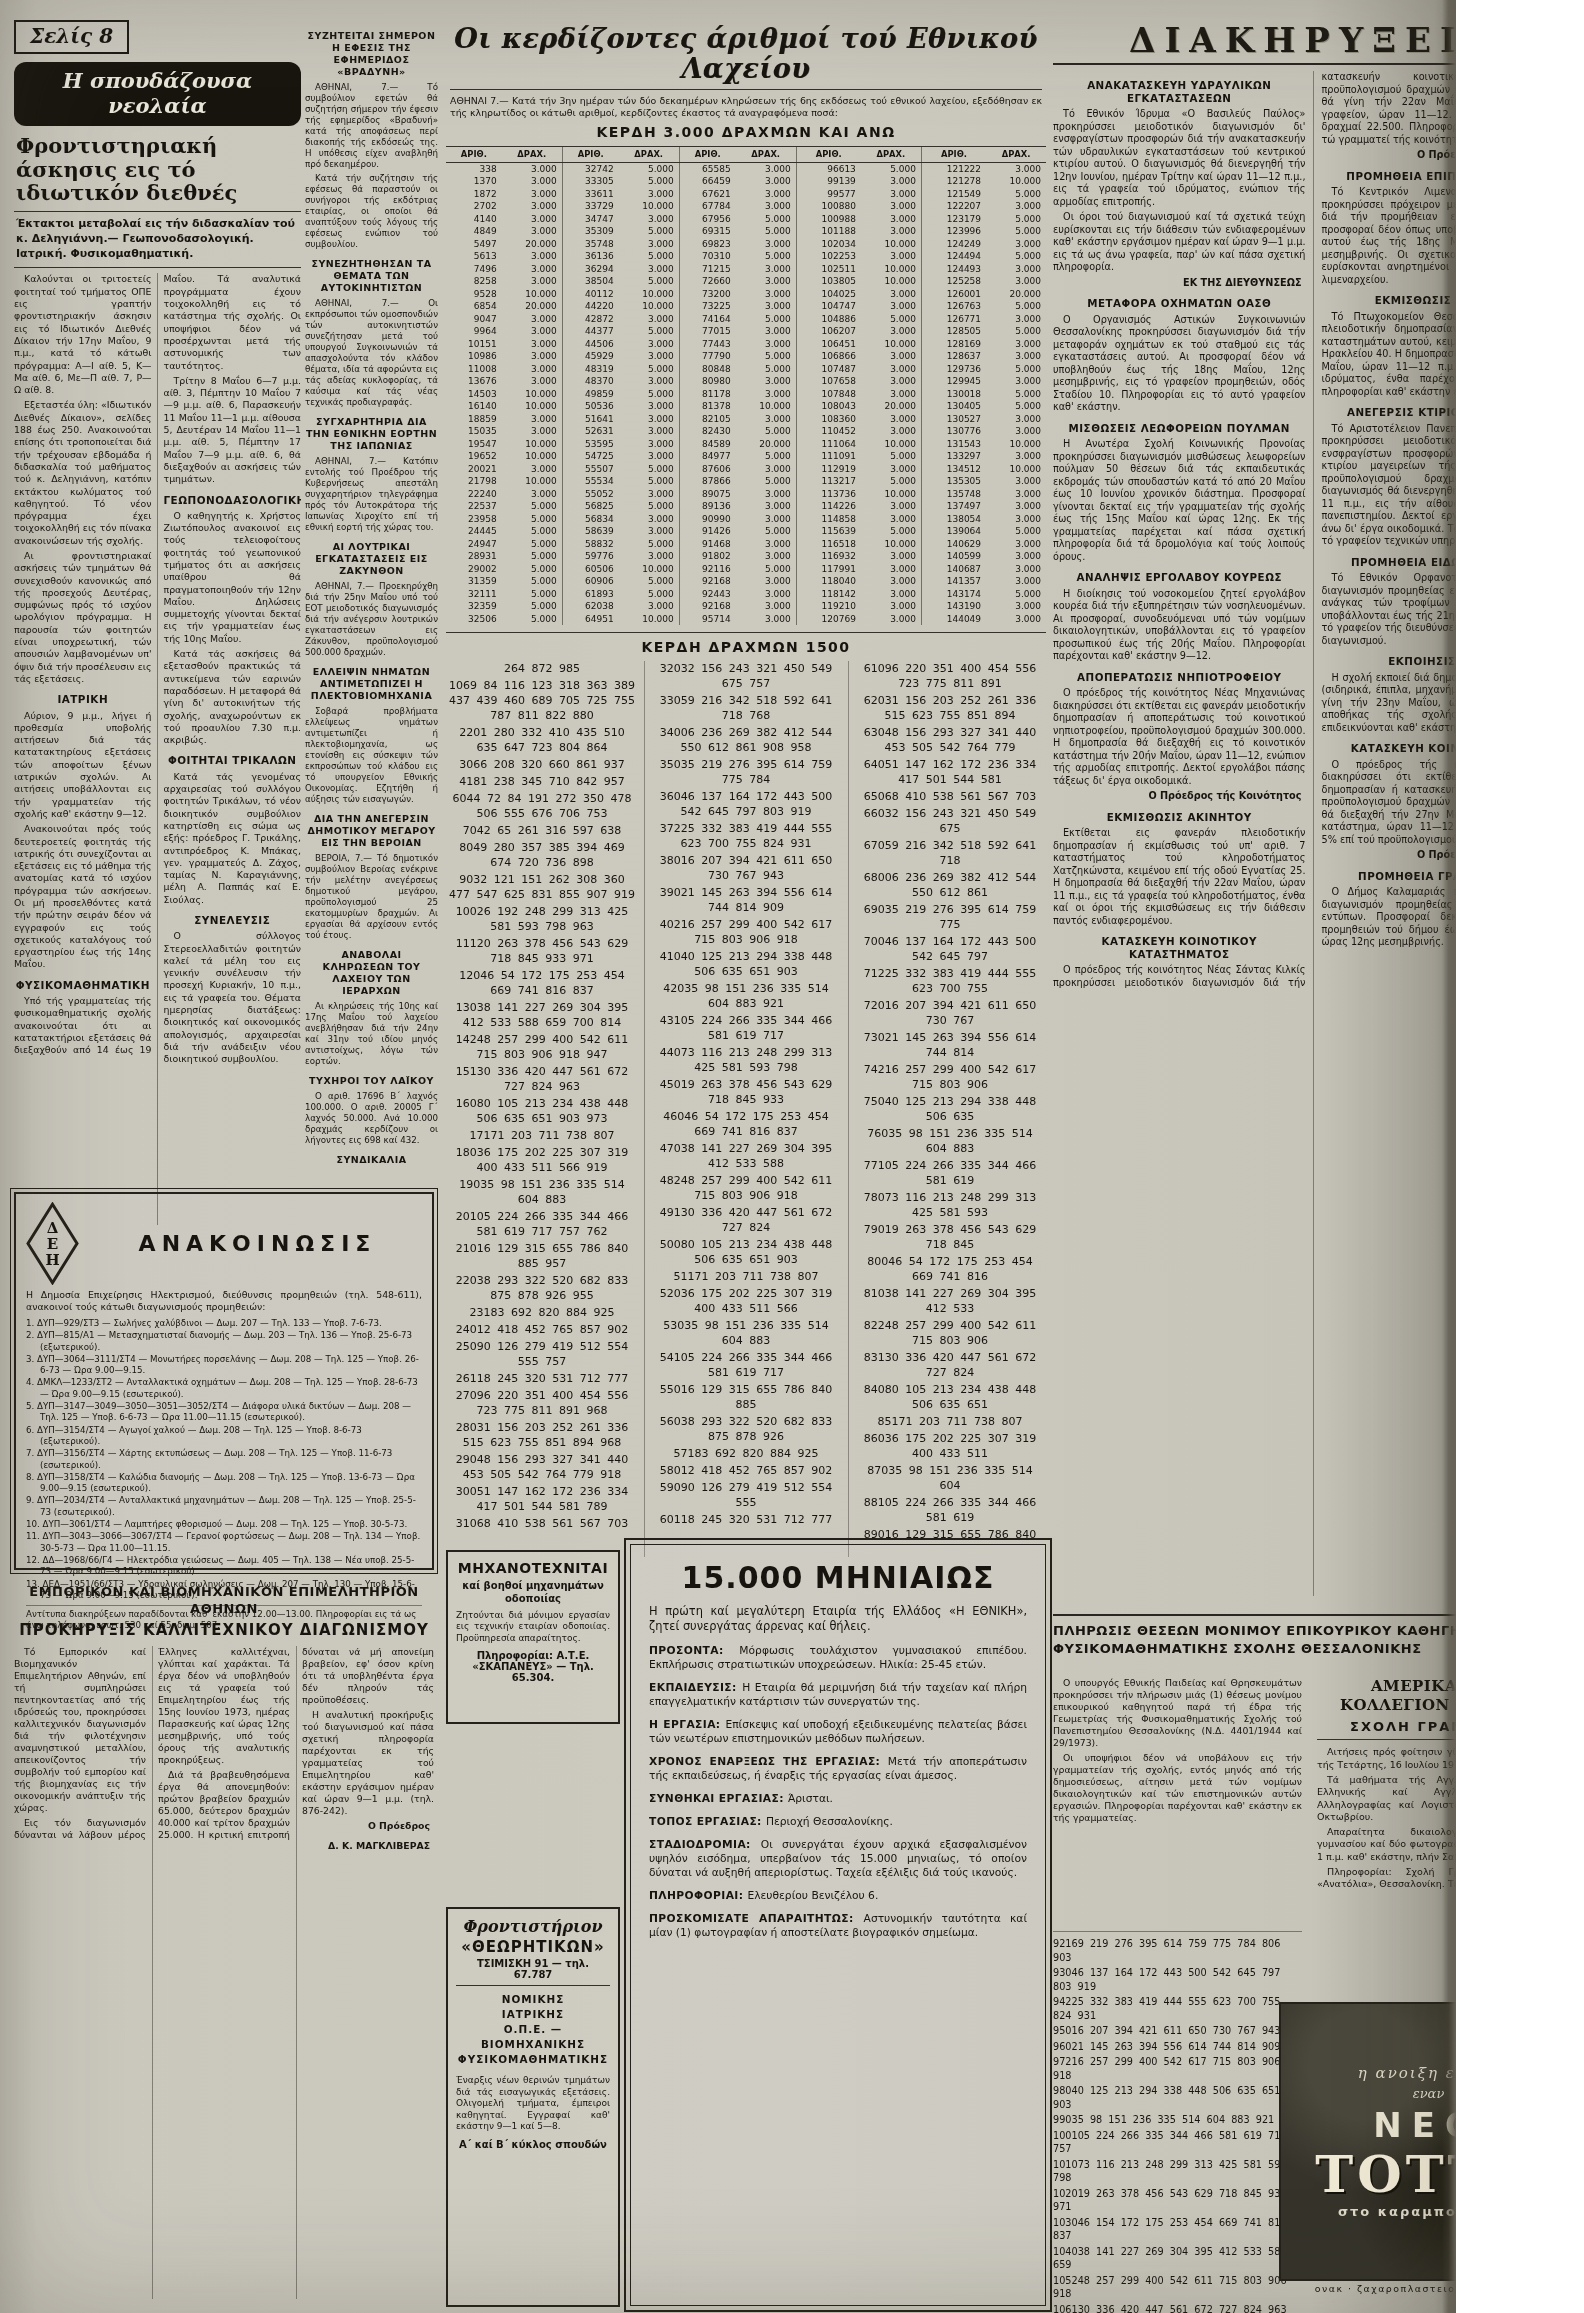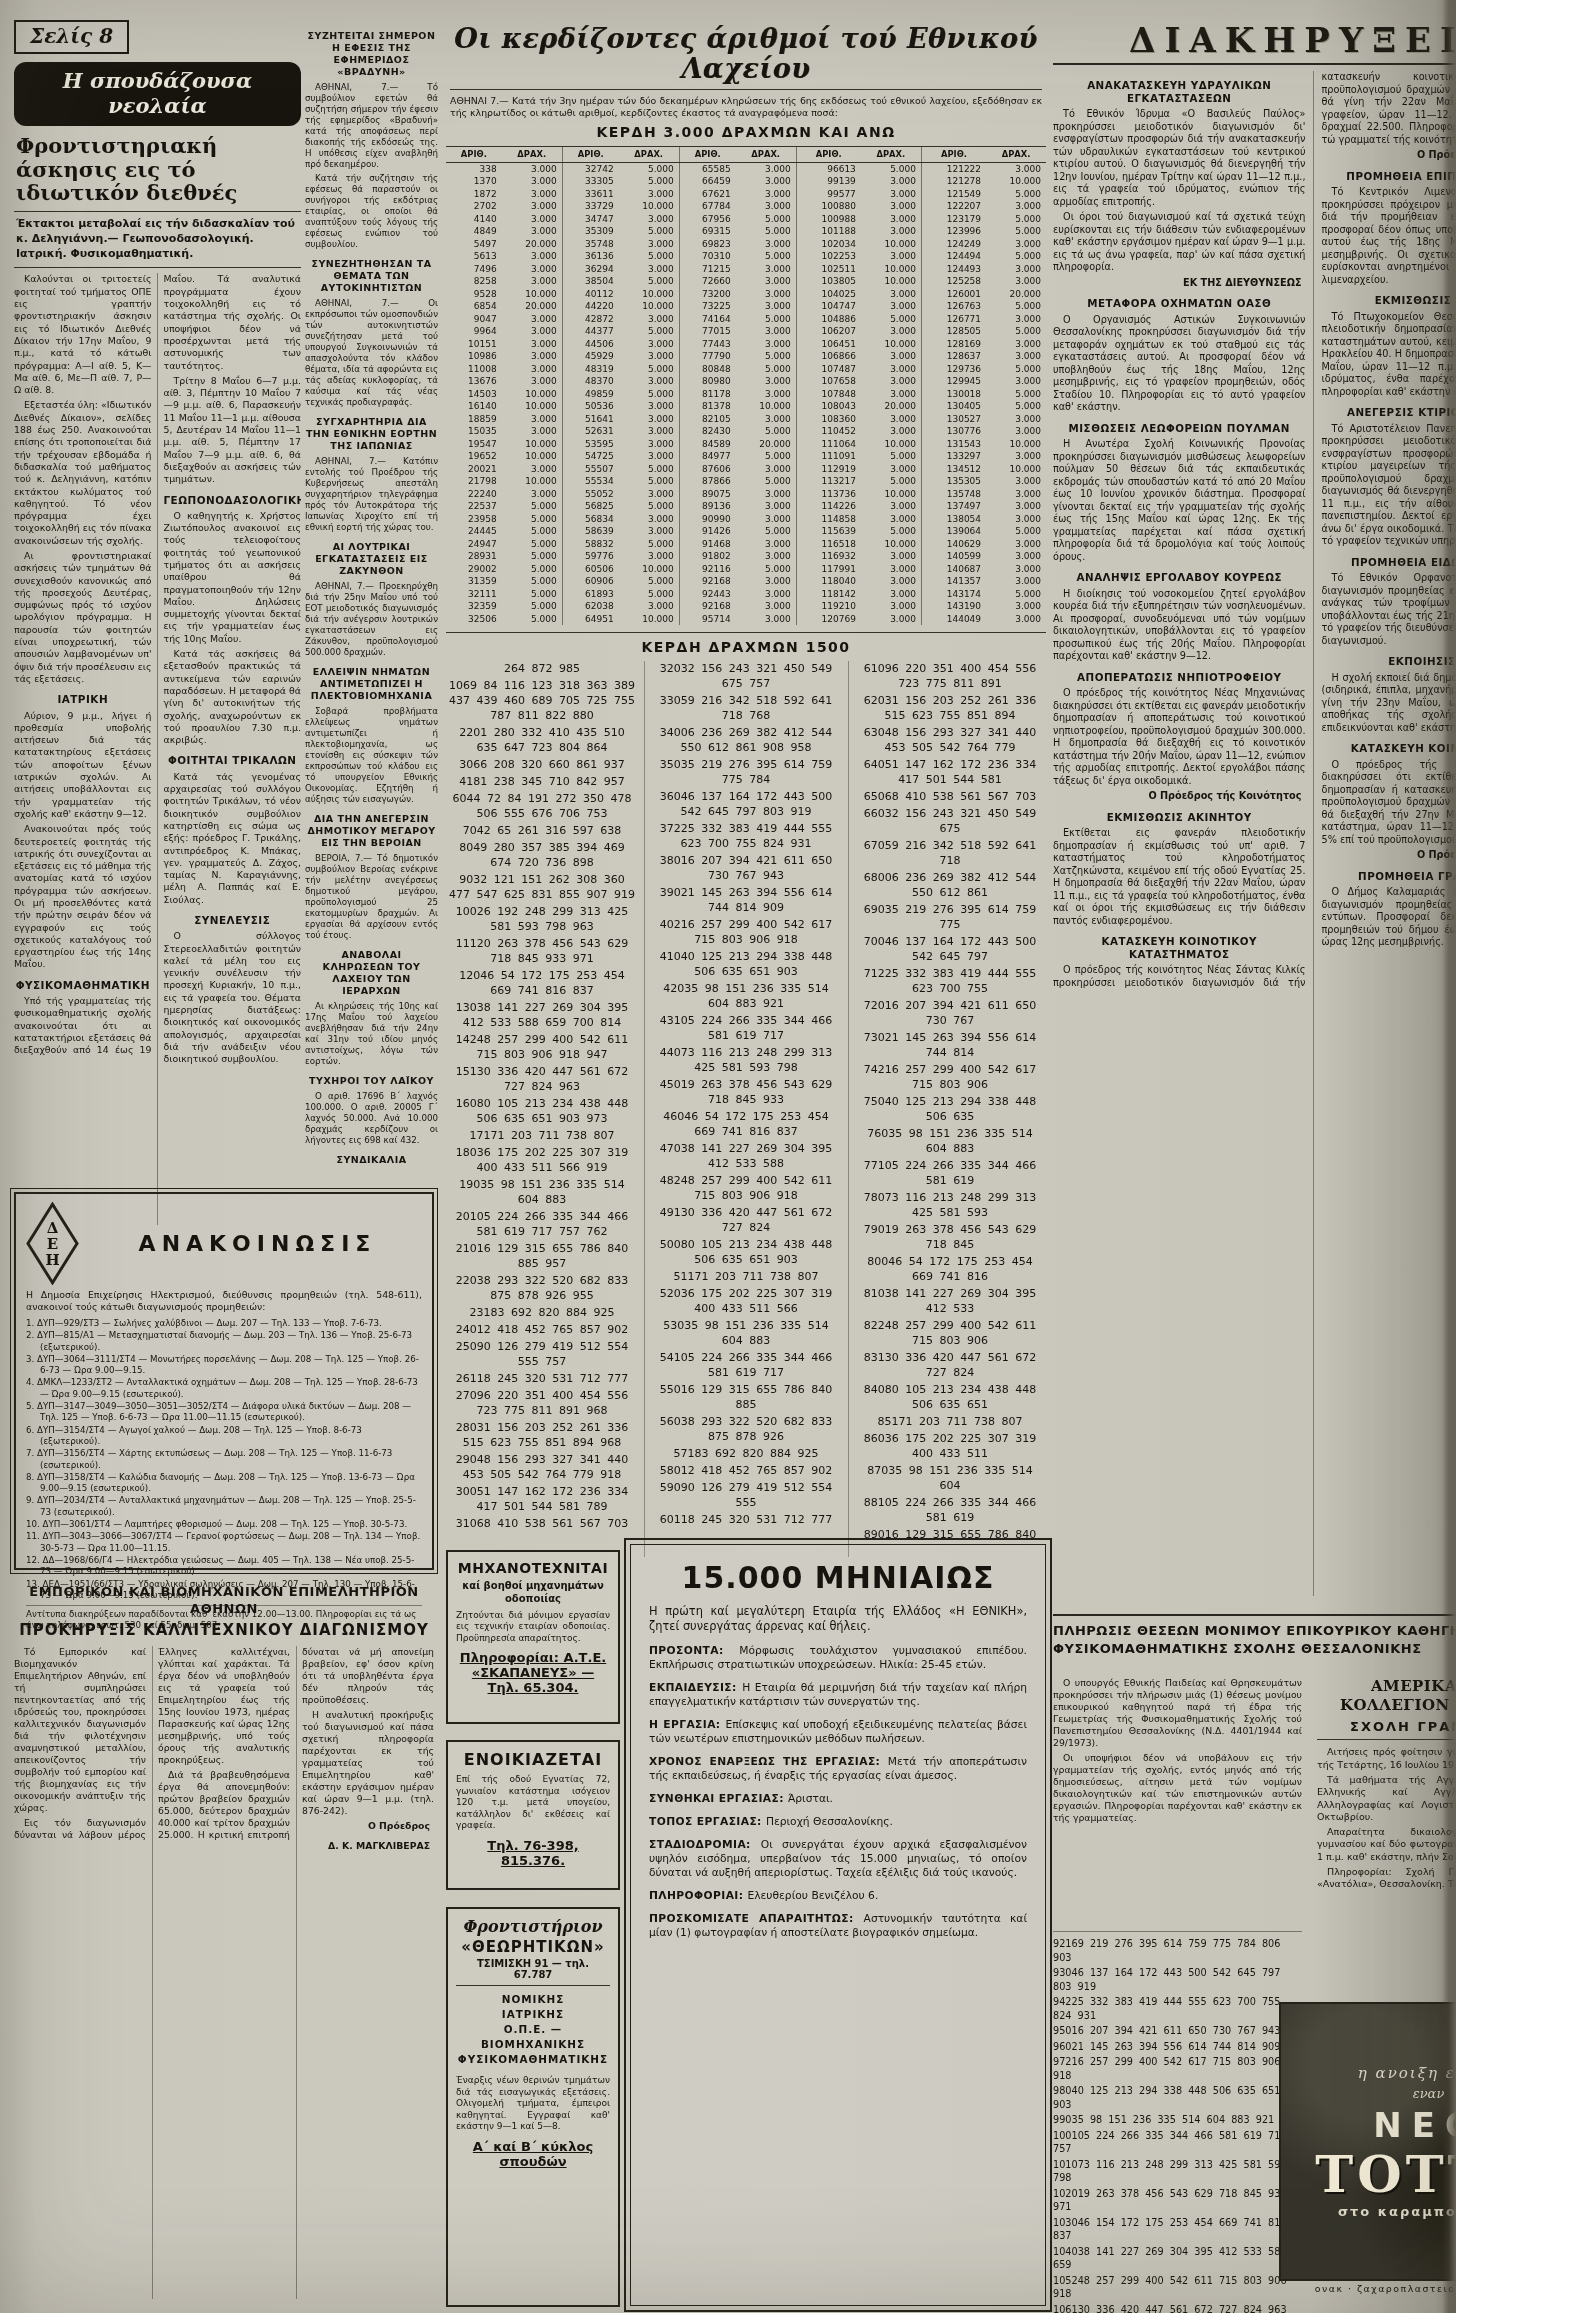--- a/index.html
+++ b/index.html
@@ -82,21 +82,21 @@
   .emp-h1{font:bold 13px/1.3 "DejaVu Sans",sans-serif;text-align:center;letter-spacing:0.5px;}
   .emp-h2{font:bold 15px/1.3 "DejaVu Sans",sans-serif;text-align:center;letter-spacing:1px;margin:3px 0 6px;}
   .emp-flow{height:653px;overflow:hidden;column-count:3;column-gap:12px;column-rule:1px solid rgba(42,38,30,.45);
     font-size:9.3px;line-height:12px;text-align:justify;}
   
   .adbox{border:2px solid #24211a;box-sizing:border-box;padding:8px;background:rgba(255,255,255,.06);}
   #mix{left:446px;top:1550px;width:174px;height:174px;}
   .ad-title{font:bold 14px/1.2 "DejaVu Sans",sans-serif;text-align:center;letter-spacing:0.5px;}
   .ad-sub{font:bold 10px/1.3 "DejaVu Sans",sans-serif;text-align:center;margin:2px 0 5px;}
   .ad-body{font-size:9px;line-height:11.5px;text-align:justify;}
-  .ad-foot{font-size:13px;font-weight:bold;text-align:center;margin-top:6px;text-decoration:underline;}
+  .ad-foot{font-size:10px;font-weight:bold;text-align:center;margin-top:6px;}
   #enoik{left:446px;top:1740px;width:174px;height:150px;}
   #enoik .ad-title{font-size:16px;letter-spacing:1px;margin-bottom:5px;}
   #front{left:446px;top:1907px;width:174px;height:400px;}
   .fr-l1{font:italic bold 16px "DejaVu Serif",serif;text-align:center;}
   .fr-l2{font:bold 15px "DejaVu Sans",sans-serif;text-align:center;letter-spacing:1px;margin:2px 0;}
   .fr-l3{font:bold 10px "DejaVu Sans",sans-serif;text-align:center;border-bottom:1px solid #35312a;padding-bottom:5px;margin-bottom:6px;}
   .fr-line{font:bold 10.4px/15px "DejaVu Sans",sans-serif;text-align:center;letter-spacing:1px;}
   #front .ad-body{margin-top:8px;}
   
   #ethniki{left:630px;top:1544px;width:416px;height:762px;border:1px solid #24211a;outline:2px solid #24211a;outline-offset:4px;
@@ -854,25 +854,20 @@
       </div>
   </div>
 
   <div id="mix" class="abs adbox">
     <div class="ad-title">ΜΗΧΑΝΟΤΕΧΝΙΤΑΙ</div>
     <div class="ad-sub">καί βοηθοί μηχανημάτων οδοποιίας</div>
     <div class="ad-body">Ζητούνται διά μόνιμον εργασίαν εις τεχνικήν εταιρίαν οδοποιίας. Προϋπηρεσία απαραίτητος.</div>
     <div class="ad-foot">Πληροφορίαι: Α.Τ.Ε. «ΣΚΑΠΑΝΕΥΣ» — Τηλ. 65.304.</div>
   </div>
 
-  <div id="enoik" class="abs adbox">
-    <div class="ad-title">ΕΝΟΙΚΙΑΖΕΤΑΙ</div>
-    <div class="ad-body">Επί τής οδού Εγνατίας 72, γωνιαίον κατάστημα ισόγειον 120 τ.μ. μετά υπογείου, κατάλληλον δι' εκθέσεις καί γραφεία.</div>
-    <div class="ad-foot">Τηλ. 76-398, 815.376.</div>
-  </div>
 
   <div id="front" class="abs adbox">
     <div class="fr-l1">Φροντιστήριον</div>
     <div class="fr-l2">«ΘΕΩΡΗΤΙΚΩΝ»</div>
     <div class="fr-l3">ΤΣΙΜΙΣΚΗ 91 — τηλ. 67.787</div>
     <div class="fr-lines">
         <div class="fr-line">ΝΟΜΙΚΗΣ</div>
         <div class="fr-line">ΙΑΤΡΙΚΗΣ</div>
         <div class="fr-line">Ο.Π.Ε. — ΒΙΟΜΗΧΑΝΙΚΗΣ</div>
         <div class="fr-line">ΦΥΣΙΚΟΜΑΘΗΜΑΤΙΚΗΣ</div>

